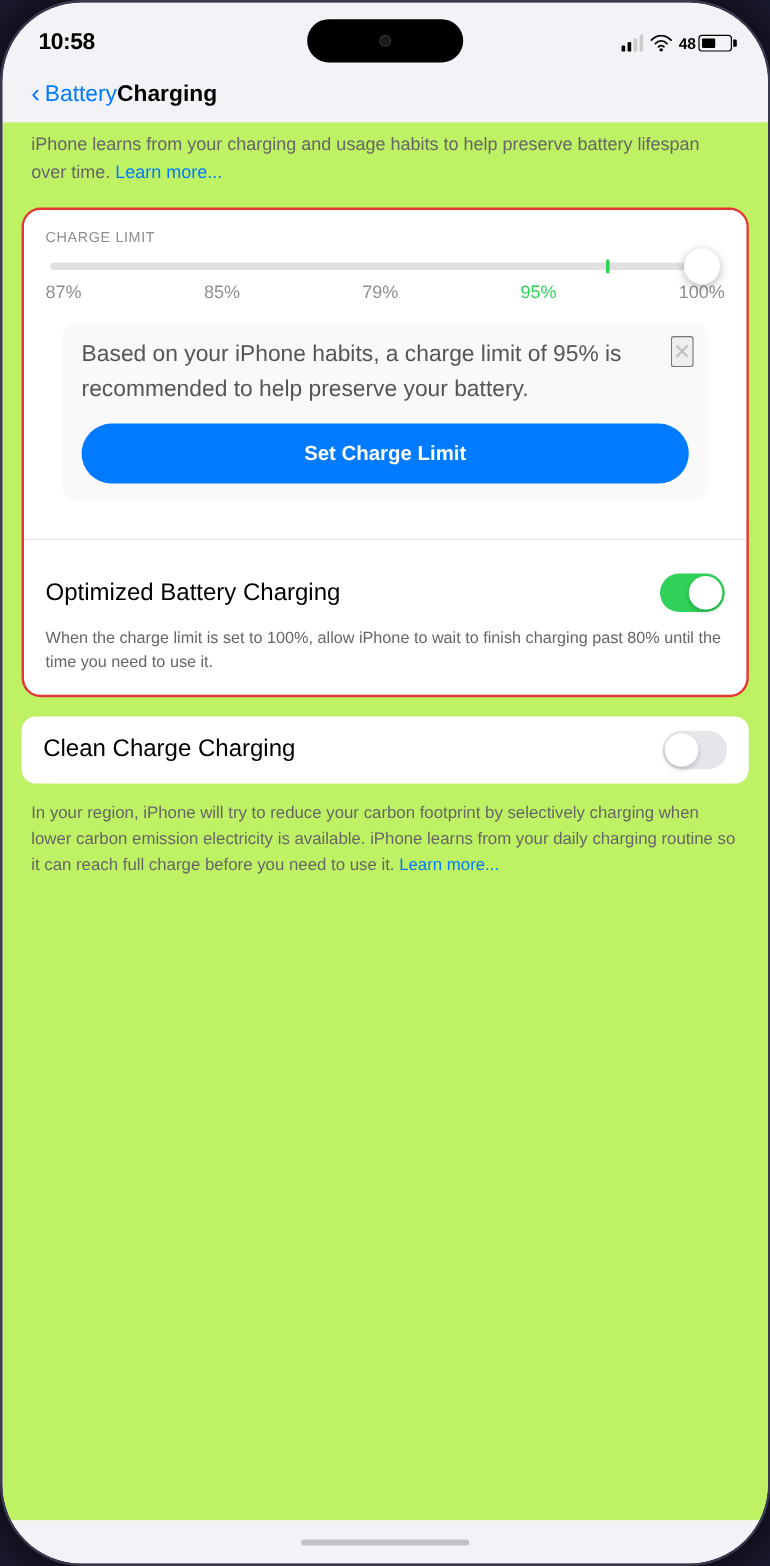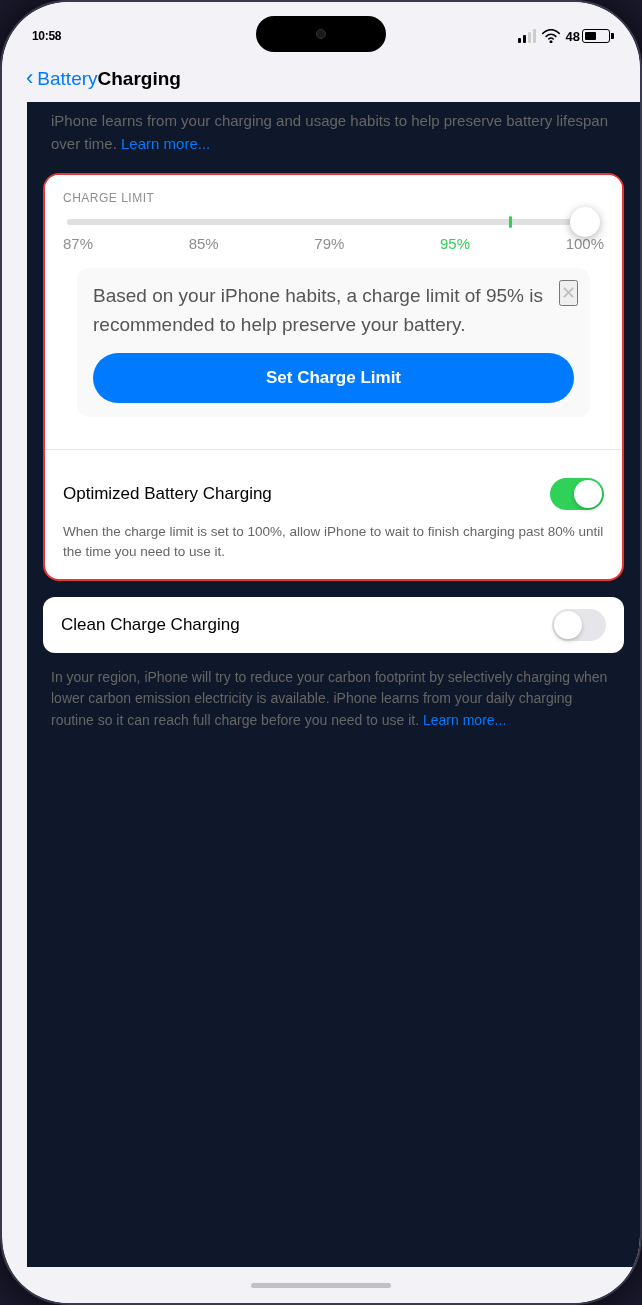--- a/index.html
+++ b/index.html
@@ -83,21 +83,21 @@
       display: flex;
       justify-content: space-between;
       align-items: center;
       padding: 14px 30px 4px 30px;
       height: 58px;
       position: relative;
       flex-shrink: 0;
     }
 
     .status-time {
-      font-size: 12px;
+      font-size: 19px;
       font-weight: 600;
       color: #000;
       letter-spacing: -0.3px;
     }
 
     
     .dynamic-island {
       position: absolute;
       top: 14px;
       left: 50%;
@@ -220,22 +220,21 @@
 
     .nav-spacer {
       width: 80px;
     }
 
     
     .content {
       flex: 1;
       overflow-y: auto;
       padding: 0 0 30px 0;
-      background: #0f172a;
-      margin-left: 25px;
+      background: #bef264;
     }
 
     .content::-webkit-scrollbar { display: none; }
 
     
     .description-text {
       padding: 8px 24px 18px;
       font-size: 15px;
       color: #666;
       line-height: 1.5;
@@ -387,21 +386,21 @@
 
     
     .toggle-row {
       padding: 12px 18px;
       display: flex;
       align-items: center;
       justify-content: space-between;
     }
 
     .toggle-label {
-      font-size: 17px;
+      font-size: 20px;
       color: #000;
     }
 
     .toggle-switch {
       width: 54px;
       height: 32px;
       border-radius: 16px;
       position: relative;
       cursor: pointer;
       flex-shrink: 0;

